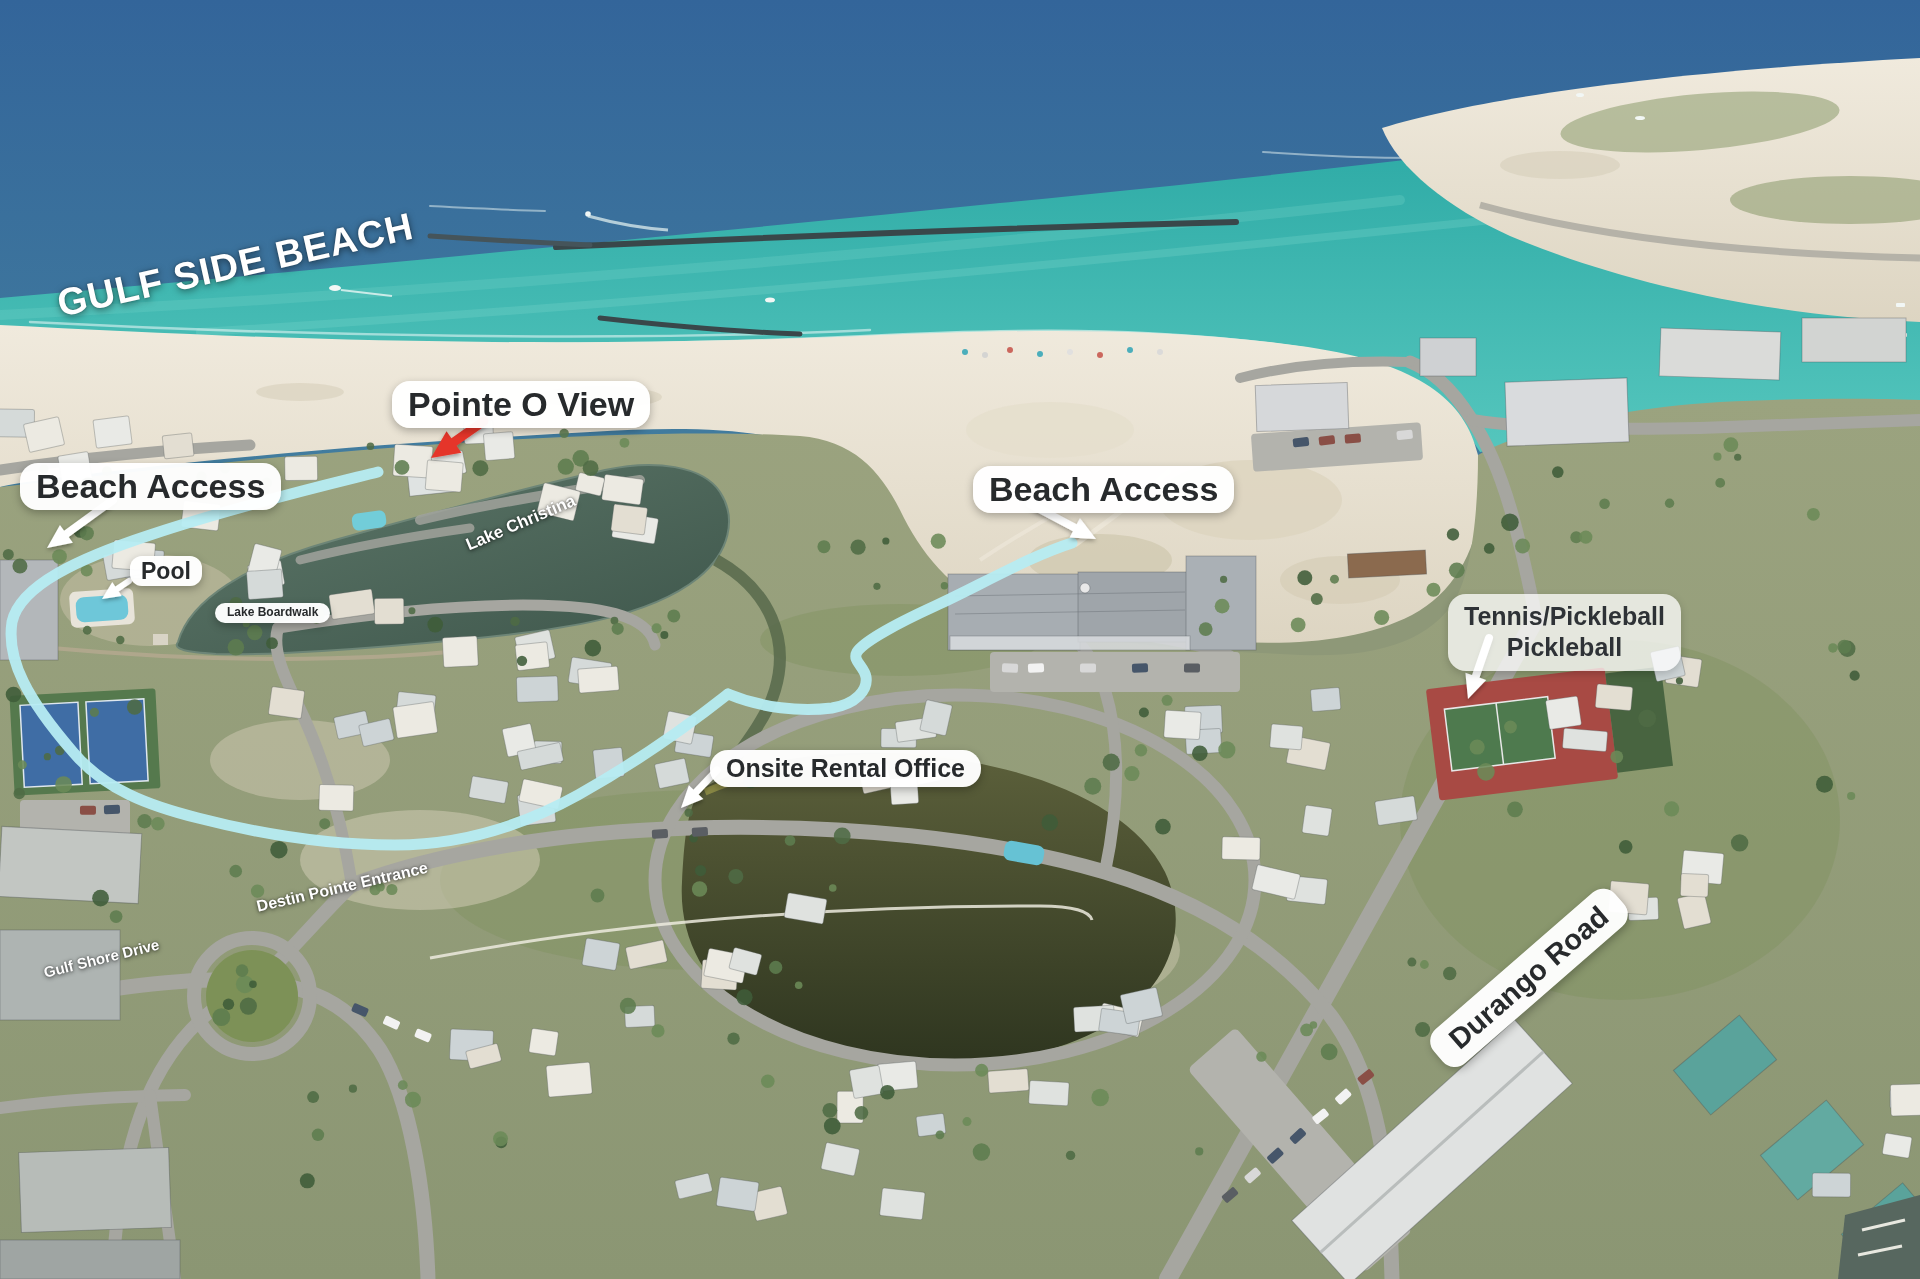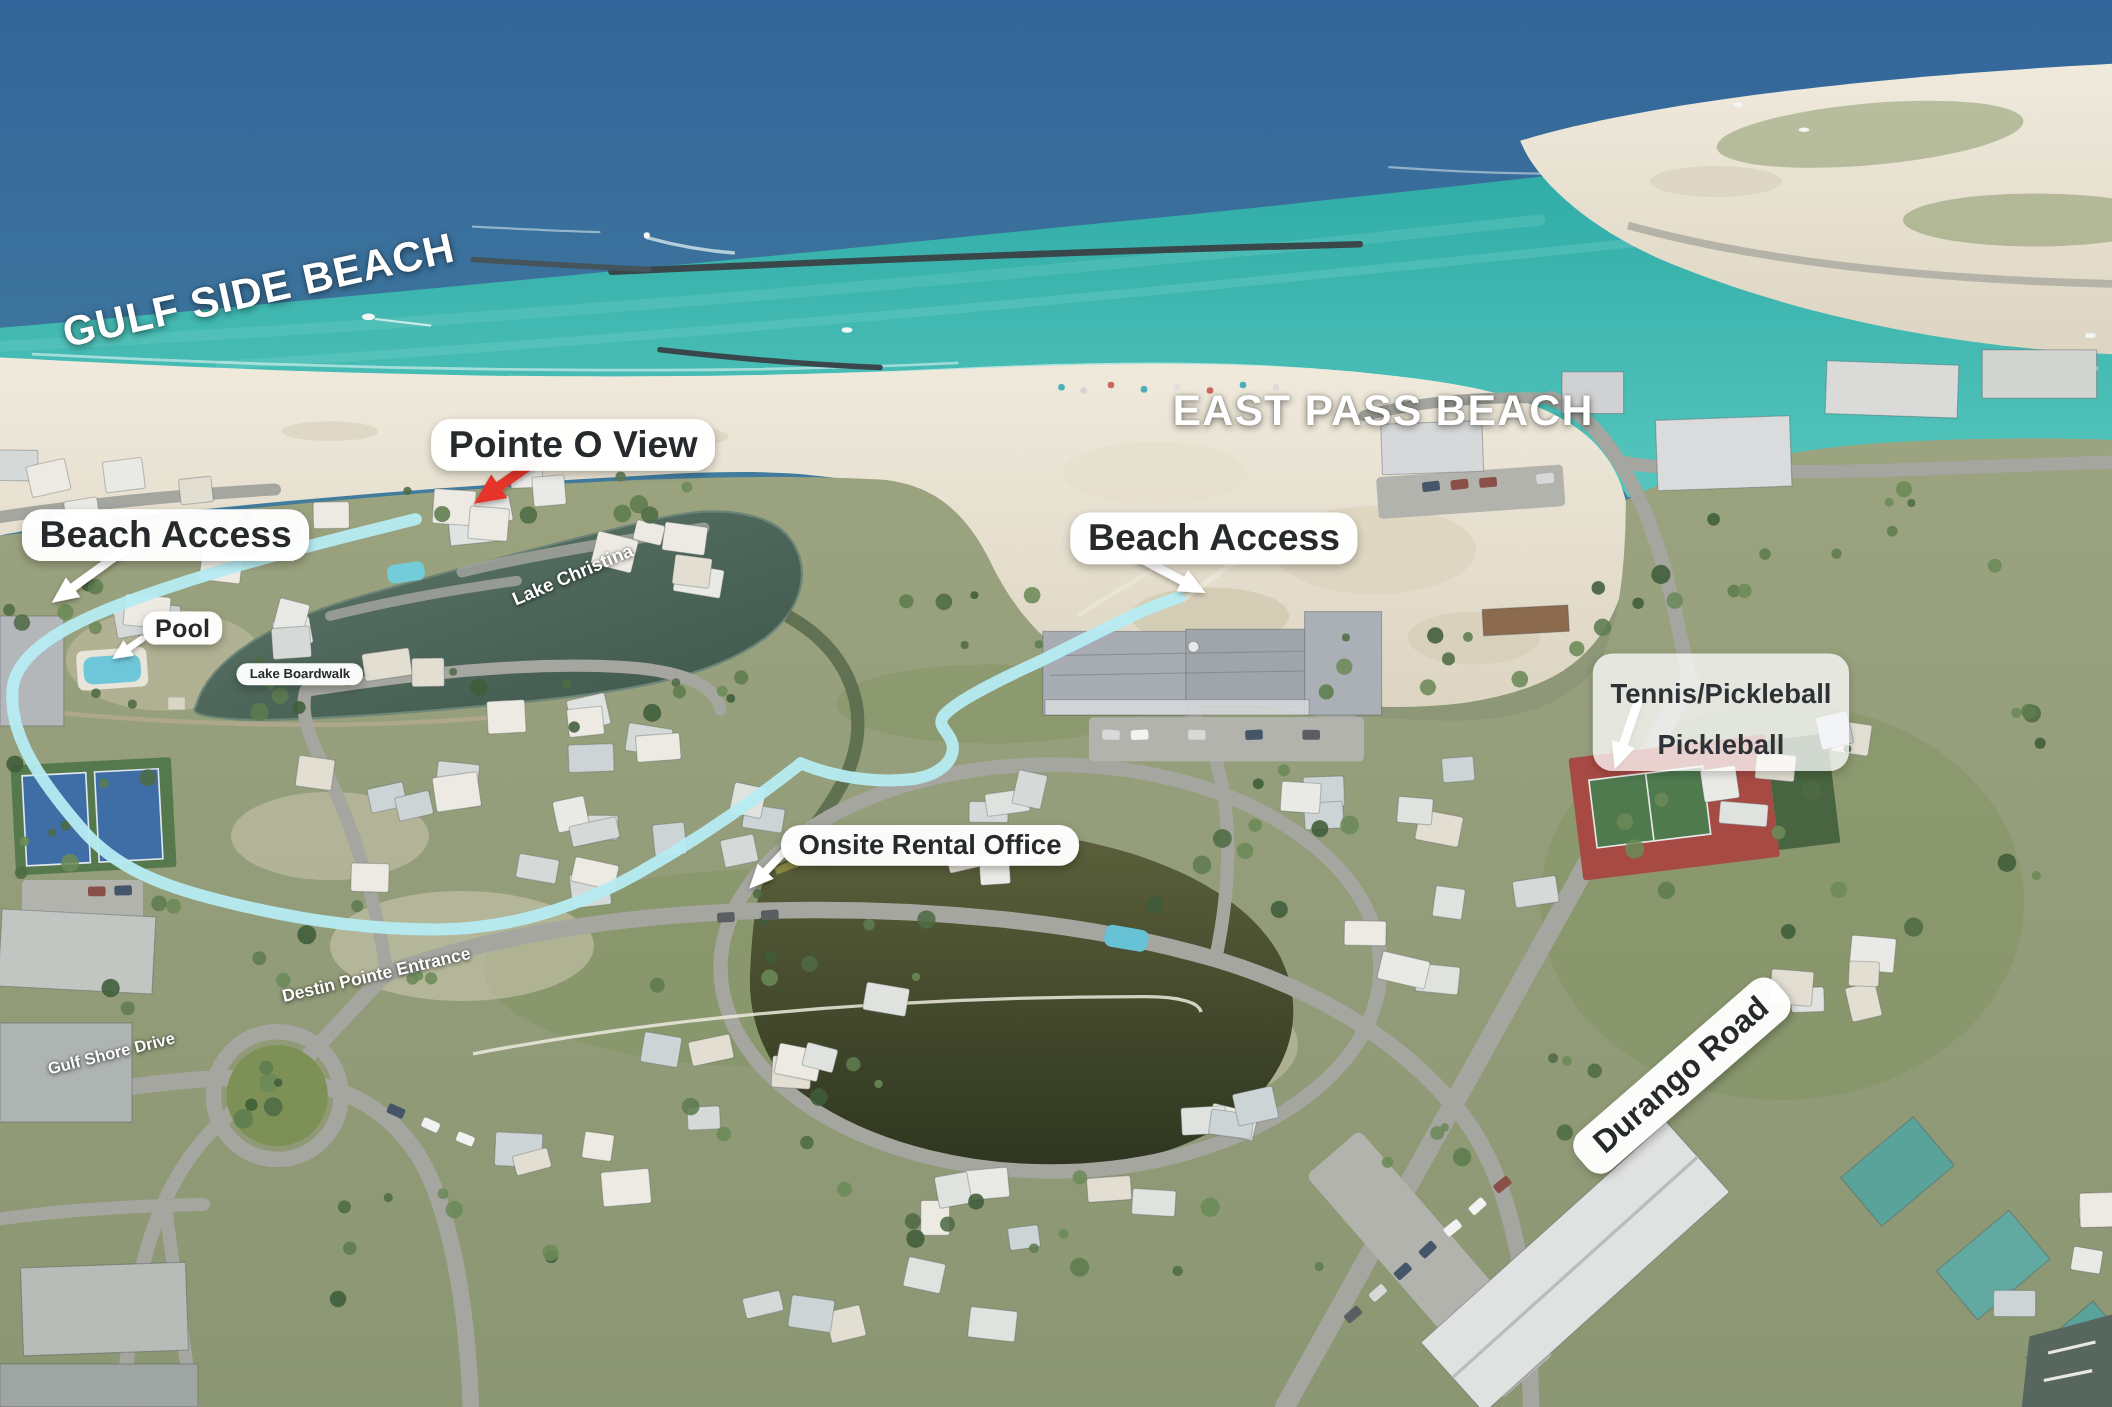--- a/index.html
+++ b/index.html
@@ -28,21 +28,21 @@
   #lbl-beach-access-left{left:20px;top:463px;}
   #lbl-beach-access-center{left:973px;top:466px;}
   #lbl-pool{left:130px;top:556px;font-size:23px;padding:2px 11px;border-radius:12px;}
   #lbl-lake-christina{left:467px;top:536px;font-size:17px;transform:rotate(-23deg);transform-origin:0 50%;}
   #lbl-lake-boardwalk{left:215px;top:603px;font-size:12px;padding:3px 12px;border-radius:12px;}
   #lbl-tennis{
     left:1448px;top:594px;background:rgba(255,255,255,.75);border-radius:18px;
     color:#2e3236;font-weight:700;font-size:25px;line-height:1.25;text-align:center;
     padding:7px 16px;box-shadow:0 3px 8px rgba(0,0,0,.18);
   }
-  #lbl-tennis span{display:block;margin-top:15px;}
+  #lbl-tennis span{display:block;}
   #lbl-onsite{left:710px;top:750px;font-size:25px;}
   #lbl-destin-entrance{left:257px;top:898px;font-size:16px;transform:rotate(-13deg);transform-origin:0 50%;}
   #lbl-gulf-shore-drive{left:44px;top:964px;font-size:15px;transform:rotate(-14deg);transform-origin:0 50%;}
   #lbl-durango-road{
     left:1529px;top:978px;transform:translate(-50%,-50%) rotate(-41deg);
     font-size:29px;padding:6px 20px;border-radius:16px;
   }
 </style>
 </head>
 <body>
@@ -587,21 +587,20 @@
         <polygon points="1468,699 1465.4113971009895,672.7264556058526 1486.2132239900432,679.8877402725759" fill="#ffffff"></polygon>
         <line x1="717" y1="770" x2="696.1303822540373" y2="792.0290409540718" stroke="#ffffff" stroke-width="7" stroke-linecap="round"></line>
         <polygon points="681,808 688.870855414979,785.151594474964 703.3899090930955,798.9064874331796" fill="#ffffff"></polygon>
         <line x1="484" y1="421" x2="453.9588263427567" y2="441.97214010033963" stroke="#e5352b" stroke-width="9" stroke-linecap="round"></line>
         <polygon points="431,458 446.51731996077154,431.31268501263116 461.4003327247419,452.6315951880481" fill="#e5352b"></polygon>
       </g>
 </svg>
 
 <div class="lbl caps" id="lbl-gulf-side-beach">GULF SIDE BEACH</div>
 
-<div class="lbl caps" id="lbl-east-pass-beach">EAST PASS BEACH</div>
 
 <div class="lbl pill" id="lbl-pointe-o-view">Pointe O View</div>
 
 <div class="lbl pill" id="lbl-beach-access-left">Beach Access</div>
 
 <div class="lbl pill" id="lbl-beach-access-center">Beach Access</div>
 
 <div class="lbl pill" id="lbl-pool">Pool</div>
 
 <div class="lbl roadlbl" id="lbl-lake-christina">Lake Christina</div>

